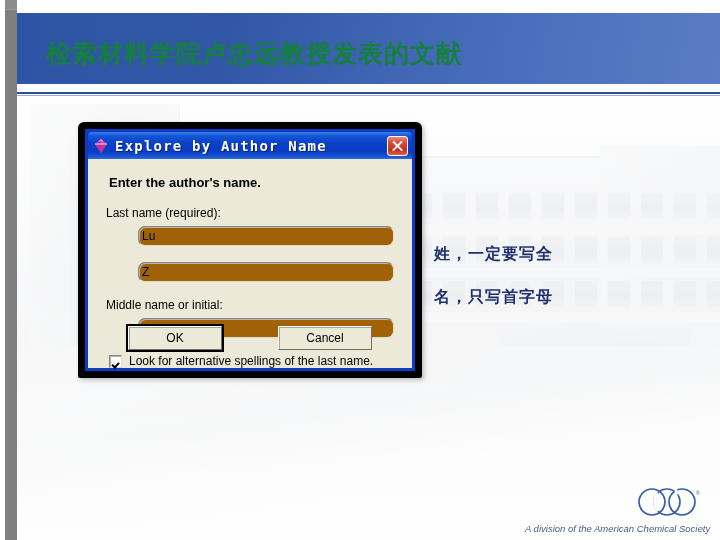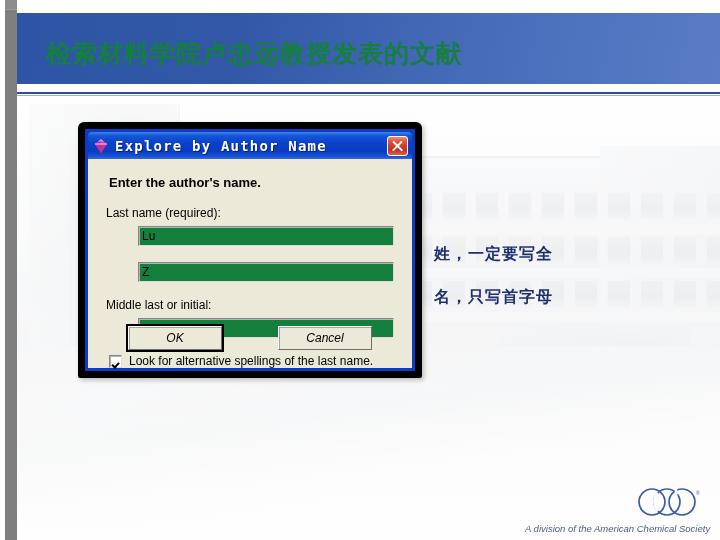--- a/index.html
+++ b/index.html
@@ -256,32 +256,33 @@
     font-size: 13px;
     margin: 0 0 16px 3px;
   }
   .field-label {
     font-size: 12px;
     margin: 0 0 6px 0;
   }
   .field-input {
     margin: 0 0 16px 32px;
     height: 20px;
-    background: #15803d;
+    background: #a16207;
     border-top: 1px solid #868686;
     border-left: 1px solid #868686;
     border-right: 1px solid #dcdcd4;
     border-bottom: 1px solid #dcdcd4;
     box-shadow: inset 1px 1px 0 #b4b4ac;
     display: flex;
     align-items: center;
     padding-left: 3px;
     font-size: 12px;
     color: #000000;
     box-sizing: border-box;
+    border-radius: 7px;
   }
   .field-input.empty { color: transparent; }
 
   .check-row {
     display: flex;
     align-items: center;
     margin: 2px 0 0 3px;
   }
   .checkbox {
     width: 13px; height: 13px;
@@ -325,21 +326,20 @@
     display: flex;
     align-items: center;
     justify-content: center;
     box-sizing: border-box;
     cursor: pointer;
     border-top: 1px solid #ffffff;
     border-left: 1px solid #ffffff;
     border-right: 1px solid #716f64;
     border-bottom: 1px solid #716f64;
     box-shadow: 1px 1px 0 #a8a69c inset;
-    font-style: italic;
   }
   .btn.default {
     outline: 2px solid #000000;
     outline-offset: 0px;
   }
 
   
   .note {
     position: absolute;
     font-family: "DejaVu Sans", sans-serif;
@@ -479,21 +479,21 @@
 
     <div class="dlg-body">
 
       <div class="dlg-heading">Enter the author's name.</div>
 
       <div class="field-label">Last name (required):</div>
       <div class="field-input">Lu</div>
 
       <div class="field-input">Z</div>
 
-      <div class="field-label">Middle last or initial:</div>
+      <div class="field-label">Middle name or initial:</div>
       <div class="field-input empty"></div>
 
       <div class="check-row">
         <div class="checkbox checked"></div>
         <div class="check-label">Look for alternative spellings of the last name.</div>
       </div>
 
       <div class="btn-row">
         <div class="btn default">OK</div>
         <div class="btn">Cancel</div>

